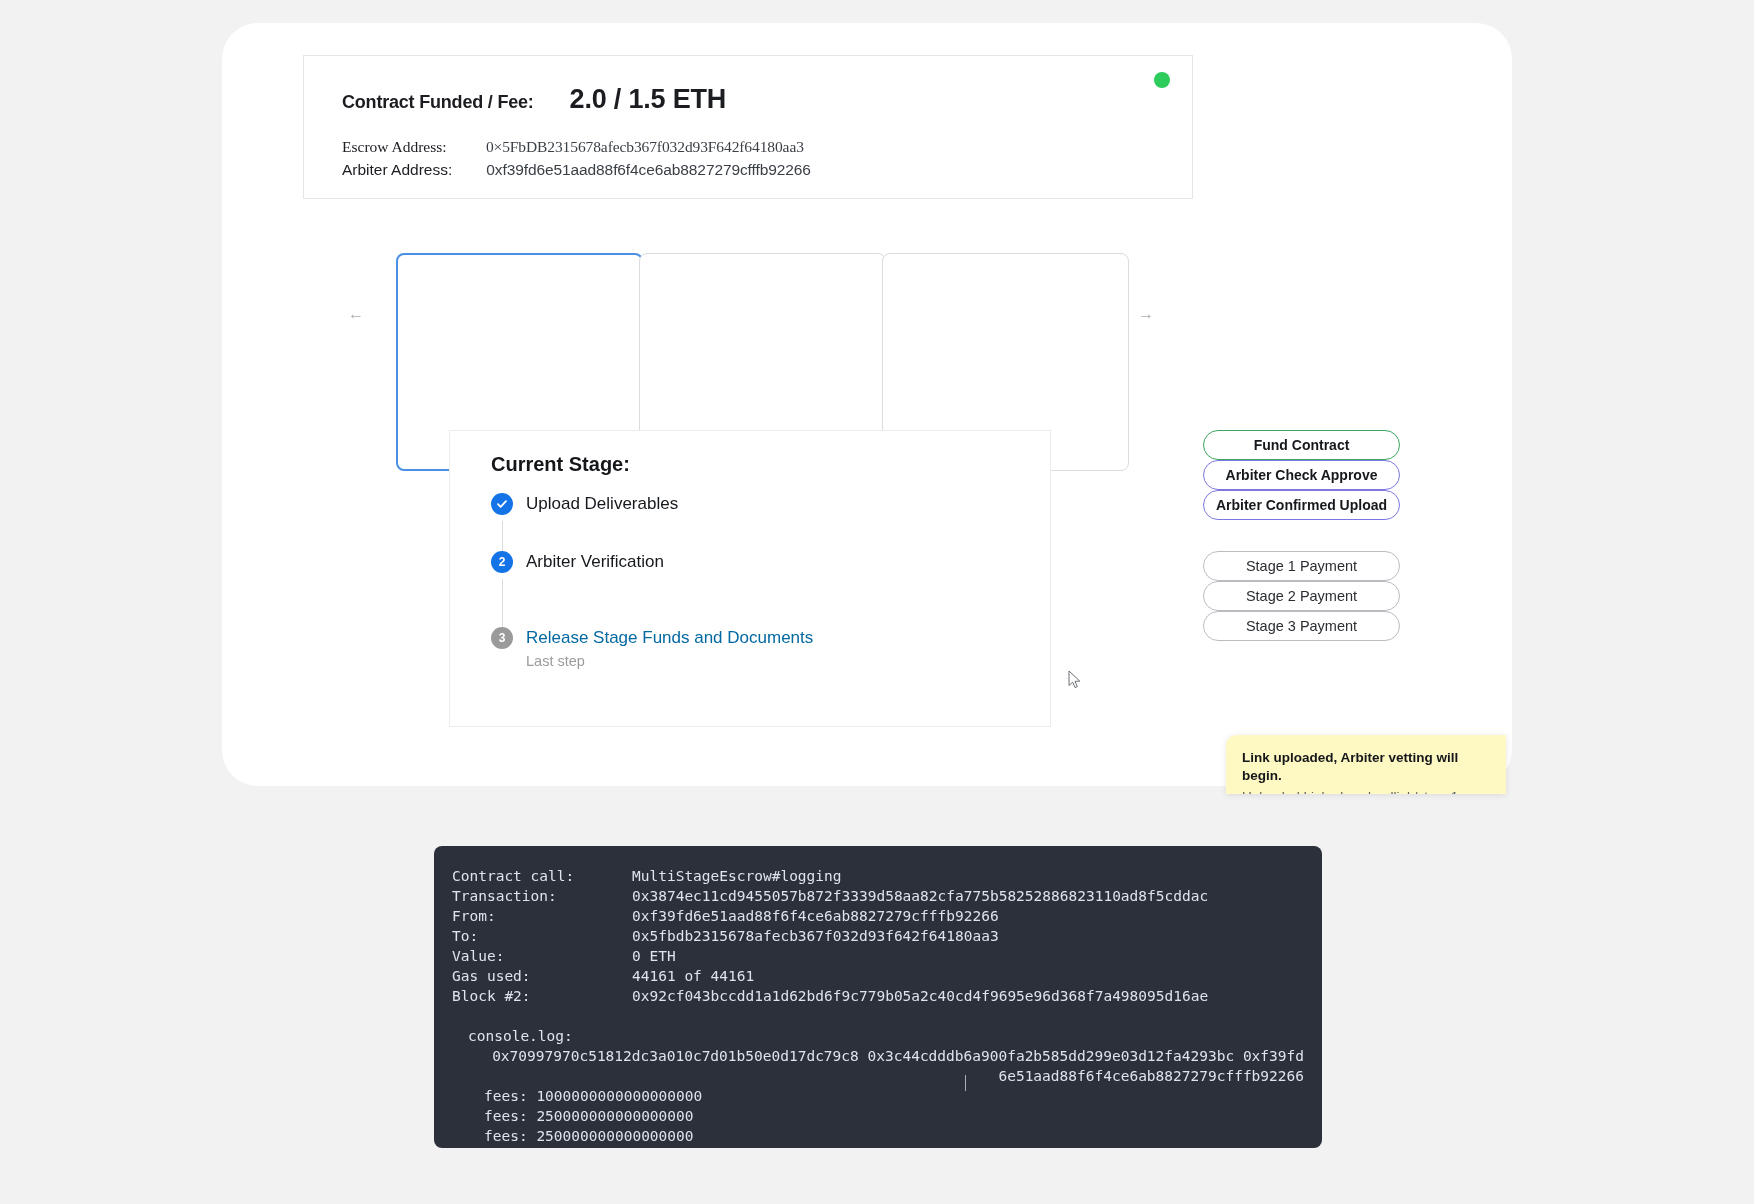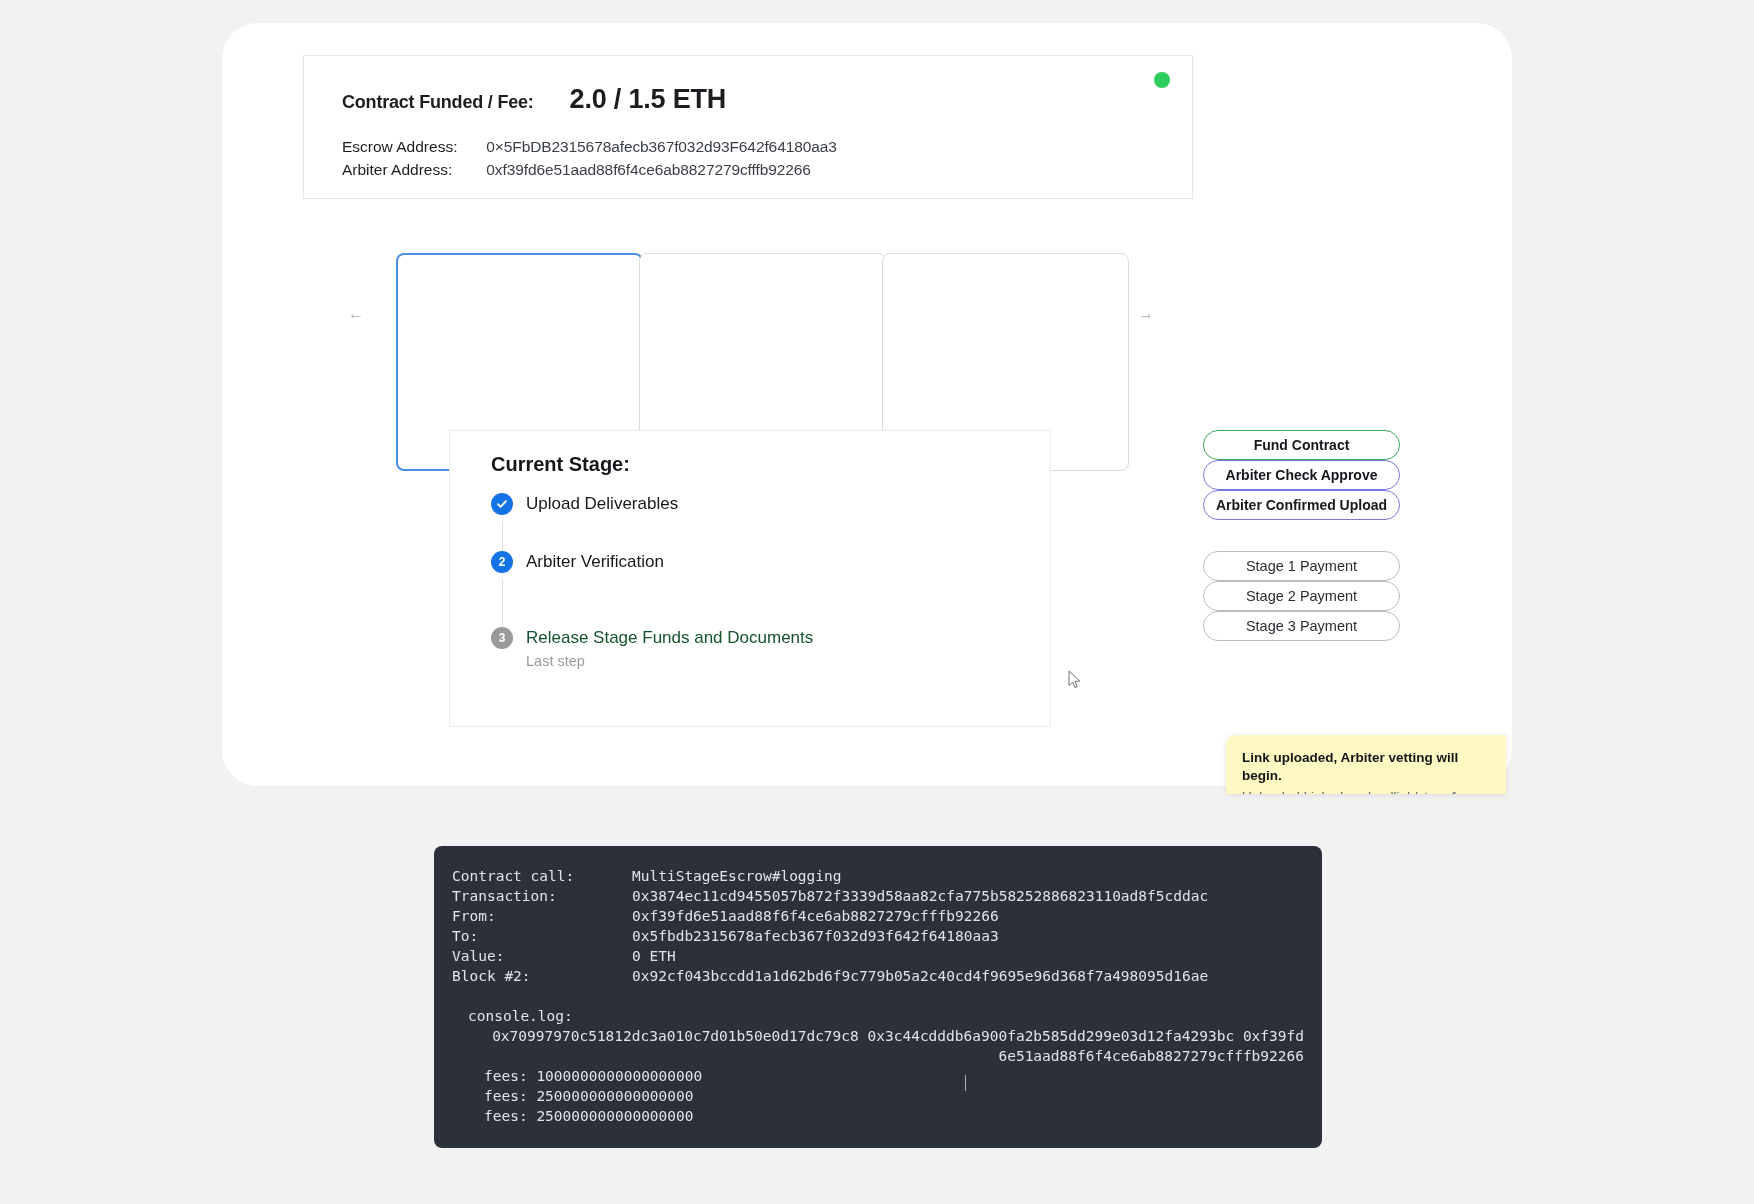--- a/index.html
+++ b/index.html
@@ -69,21 +69,21 @@
     margin-left: 36px;
     letter-spacing: -0.2px;
   }
   .addr-row {
     position: absolute;
     left: 38px;
     font-size: 15.5px;
     color: #2b2f36;
     white-space: nowrap;
   }
-  .addr-row.r1 { top: 82px; }
+  .addr-row.r1 { top: 82px; font-family: Liberation Serif, serif; }
   .addr-row.r2 { top: 105px; }
   .addr-label {
     display: inline-block;
     width: 140px;
     font-weight: 500;
     color: #1b1d21;
   }
   .addr-value {
     color: #3a3f46;
     letter-spacing: -0.1px;
@@ -185,21 +185,21 @@
   .step.done .bullet { background: #1473e6; }
   .step.active .bullet { background: #1473e6; }
   .step.todo .bullet { background: #9a9a9a; }
   .bullet svg { display: block; }
 
   .step .step-label {
     font-size: 17px;
     color: #15181c;
     line-height: 22px;
   }
-  .step.todo .step-label { color: #14532d; }
+  .step.todo .step-label { color: #0369a1; }
   .step .step-desc {
     font-size: 14.5px;
     color: #44484e;
     margin-top: 8px;
     line-height: 20px;
   }
   .step.todo .step-desc { color: #9b9b9b; margin-top: 2px; }
 
   .connector {
     width: 1px;
@@ -432,20 +432,24 @@
     </div>
     <div class="t-row">
       <span class="t-key">To:</span>
       <span class="t-val">0x5fbdb2315678afecb367f032d93f642f64180aa3</span>
     </div>
     <div class="t-row">
       <span class="t-key">Value:</span>
       <span class="t-val">0 ETH</span>
     </div>
     <div class="t-row">
+      <span class="t-key">Gas used:</span>
+      <span class="t-val">44161 of 44161</span>
+    </div>
+    <div class="t-row">
       <span class="t-key">Block #2:</span>
       <span class="t-val">0x92cf043bccdd1a1d62bd6f9c779b05a2c40cd4f9695e96d368f7a498095d16ae</span>
     </div>
 
     <div class="t-blank"></div>
 
     <div class="t-log-head">console.log:</div>
     <div class="t-log-line">0x70997970c51812dc3a010c7d01b50e0d17dc79c8 0x3c44cdddb6a900fa2b585dd299e03d12fa4293bc 0xf39fd6e51aad88f6f4ce6ab8827279cfffb92266</div>
 
     <div class="t-fee">fees: 1000000000000000000</div>

